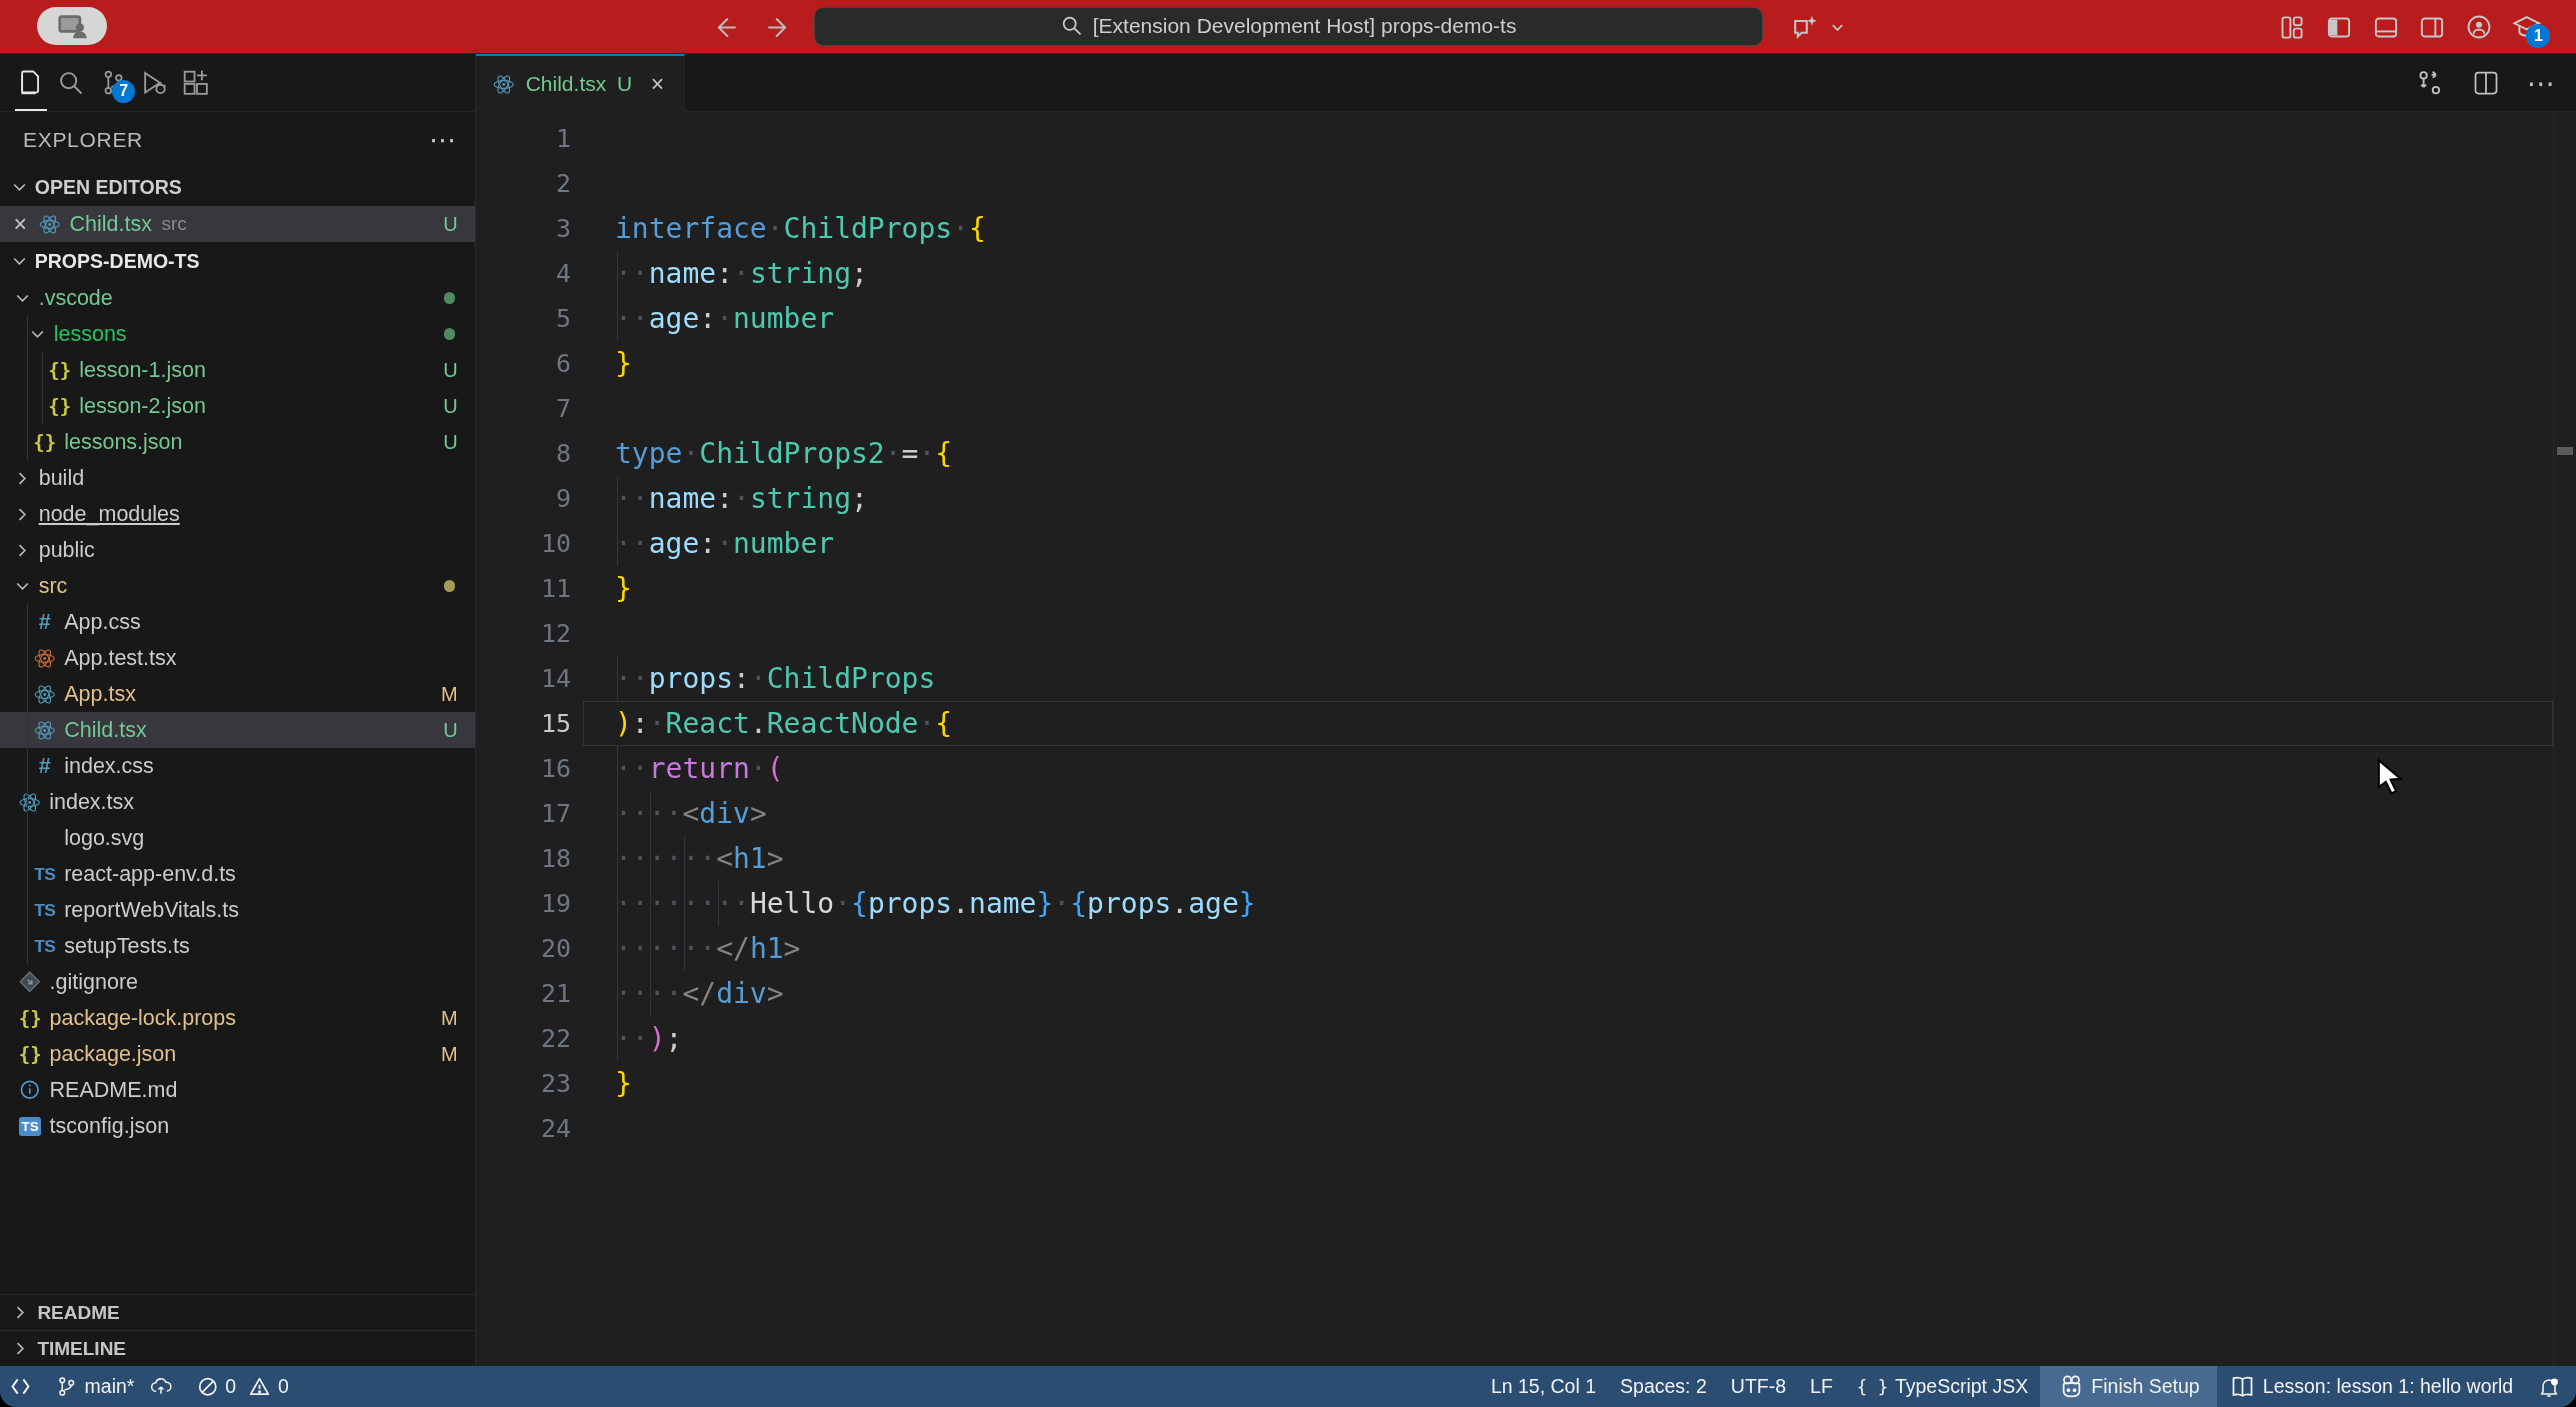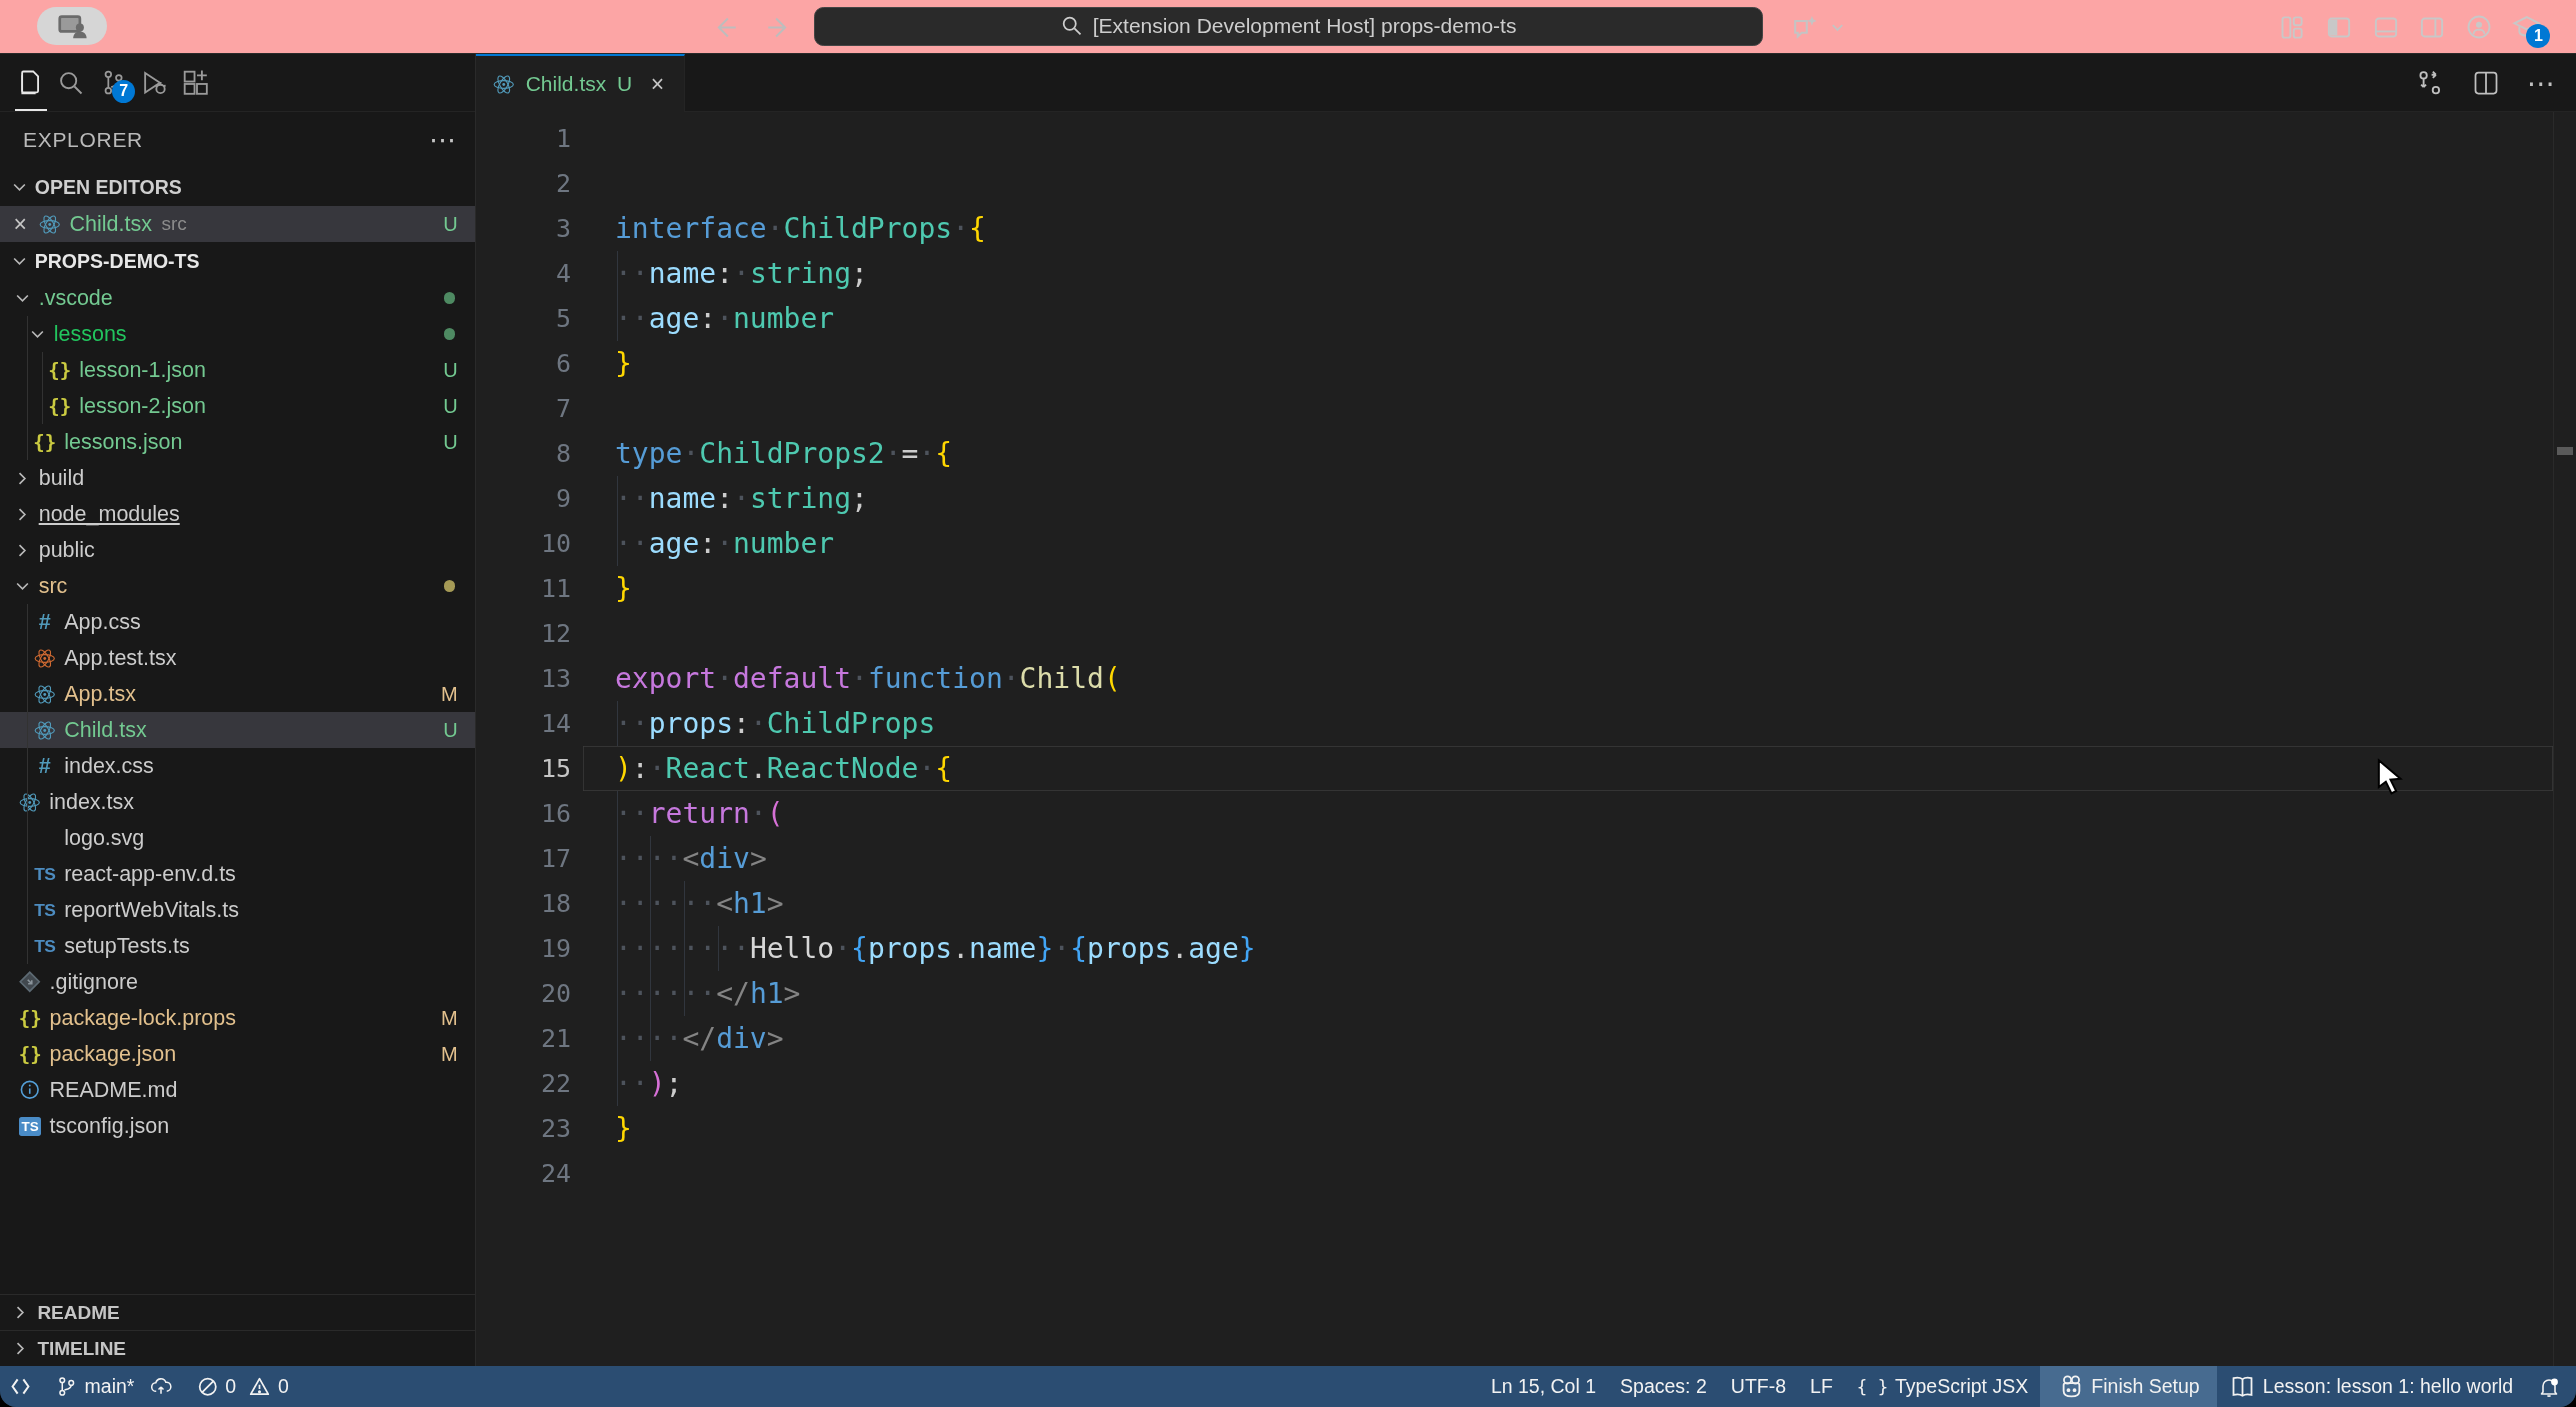--- a/index.html
+++ b/index.html
@@ -3,21 +3,21 @@
 <meta charset="utf-8">
 <style>
   * { margin:0; padding:0; box-sizing:border-box; }
   html,body { background:#000; }
   .root{
     position:relative; width:2576px; height:1407px; overflow:hidden;
     background:#1f1f1f; font-family:"Liberation Sans", sans-serif;
     color:#cccccc; border-radius:0 0 16px 16px;
   }
   
-  .titlebar{ position:relative; height:54px; background:#fca5a5; border-bottom:0.7px solid #2a2a2a; }
+  .titlebar{ position:relative; height:54px; background:#b91c1c; border-bottom:0.7px solid #2a2a2a; }
   .pill-btn{ position:absolute; left:37px; top:7.4px; width:70px; height:38px; border-radius:19px;
              background:#d6d6d6; display:flex; align-items:center; justify-content:center; }
   .nav-arrows{ position:absolute; left:711px; top:0; height:54px; display:flex; align-items:center; gap:28px; color:#bdbdbd; }
   .command-center{ position:absolute; left:814px; top:6.7px; width:949px; height:39px;
       background:#2a2a2a; border:0.7px solid #454545; border-radius:9.4px;
       display:flex; align-items:center; justify-content:center; gap:10.7px; color:#cdcdcd; font-size:21px; }
   .copilot{ position:absolute; left:1790px; top:0; height:54px; display:flex; align-items:center; gap:6.7px; color:#c4c4c4; }
   .tb-right{ position:absolute; right:35px; top:0; height:54px; display:flex; align-items:center; gap:17.4px; color:#c8c8c8; }
   .tb-ic{ position:relative; width:29.5px; height:29.5px; display:flex; align-items:center; justify-content:center; }
   .badge{ position:absolute; background:#0078d4; color:#fff; border-radius:50%;
@@ -568,24 +568,20 @@
             </div>
             <div class="code-line">
               <span class="ln">11</span>
               <span class="lc"><span style="color:#ffd700">}</span></span>
             </div>
             <div class="code-line">
               <span class="ln">12</span>
               <span class="lc"></span>
             </div>
             <div class="code-line">
-              <span class="ln">13</span>
-              <span class="lc"><span style="color:#c678dd">export<span class="ws-dot">·</span></span><span style="color:#c678dd">default<span class="ws-dot">·</span></span><span style="color:#569cd6">function<span class="ws-dot">·</span></span><span style="color:#dcdcaa">Child</span><span style="color:#ffd700">(</span></span>
-            </div>
-            <div class="code-line">
               <span class="ln">14</span>
               <span class="lc"><span class="cguide" style="left:34px"></span><span style="color:#4d535c"><span class="ws-dot">·</span><span class="ws-dot">·</span></span><span style="color:#9cdcfe">props</span><span style="color:#cccccc">:<span class="ws-dot">·</span></span><span style="color:#4ec9b0">ChildProps</span></span>
             </div>
             <div class="code-line current">
               <span class="ln">15</span>
               <span class="lc"><span style="color:#ffd700">)</span><span style="color:#cccccc">:<span class="ws-dot">·</span></span><span style="color:#4ec9b0">React</span><span style="color:#cccccc">.</span><span style="color:#4ec9b0">ReactNode<span class="ws-dot">·</span></span><span style="color:#ffd700">{</span></span>
             </div>
             <div class="code-line">
               <span class="ln">16</span>
               <span class="lc"><span class="cguide" style="left:34px"></span><span style="color:#4d535c"><span class="ws-dot">·</span><span class="ws-dot">·</span></span><span style="color:#c678dd">return<span class="ws-dot">·</span></span><span style="color:#d670d6">(</span></span>

